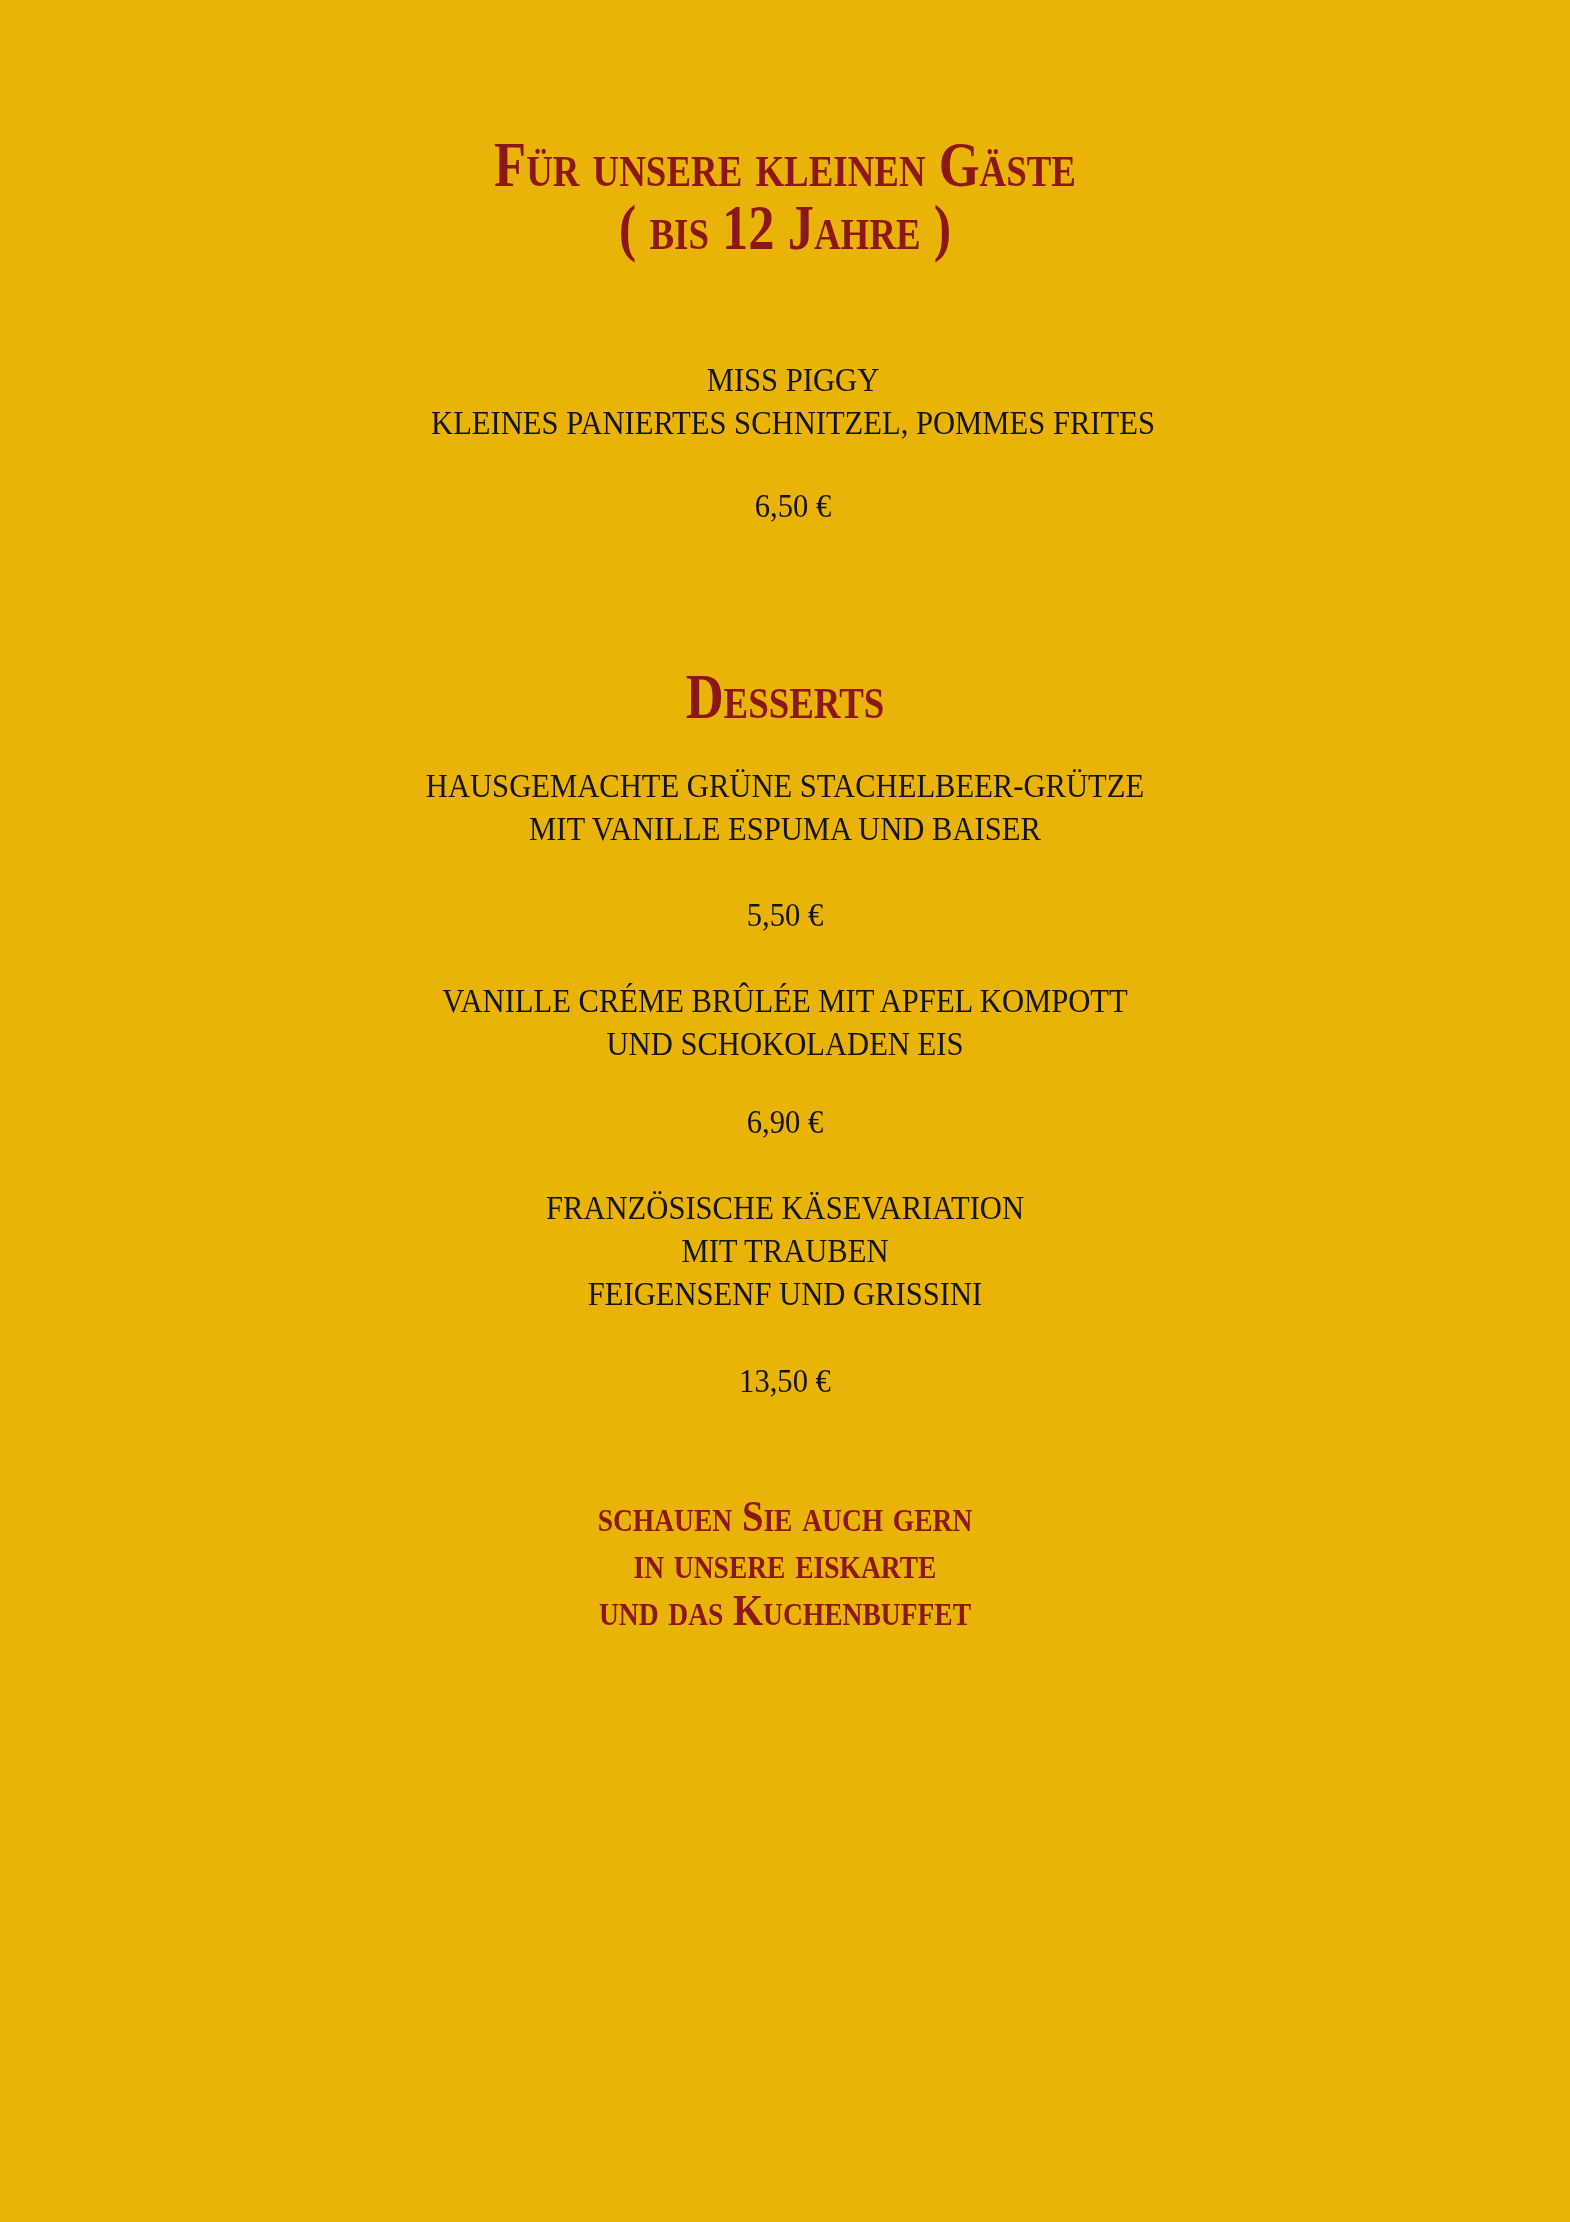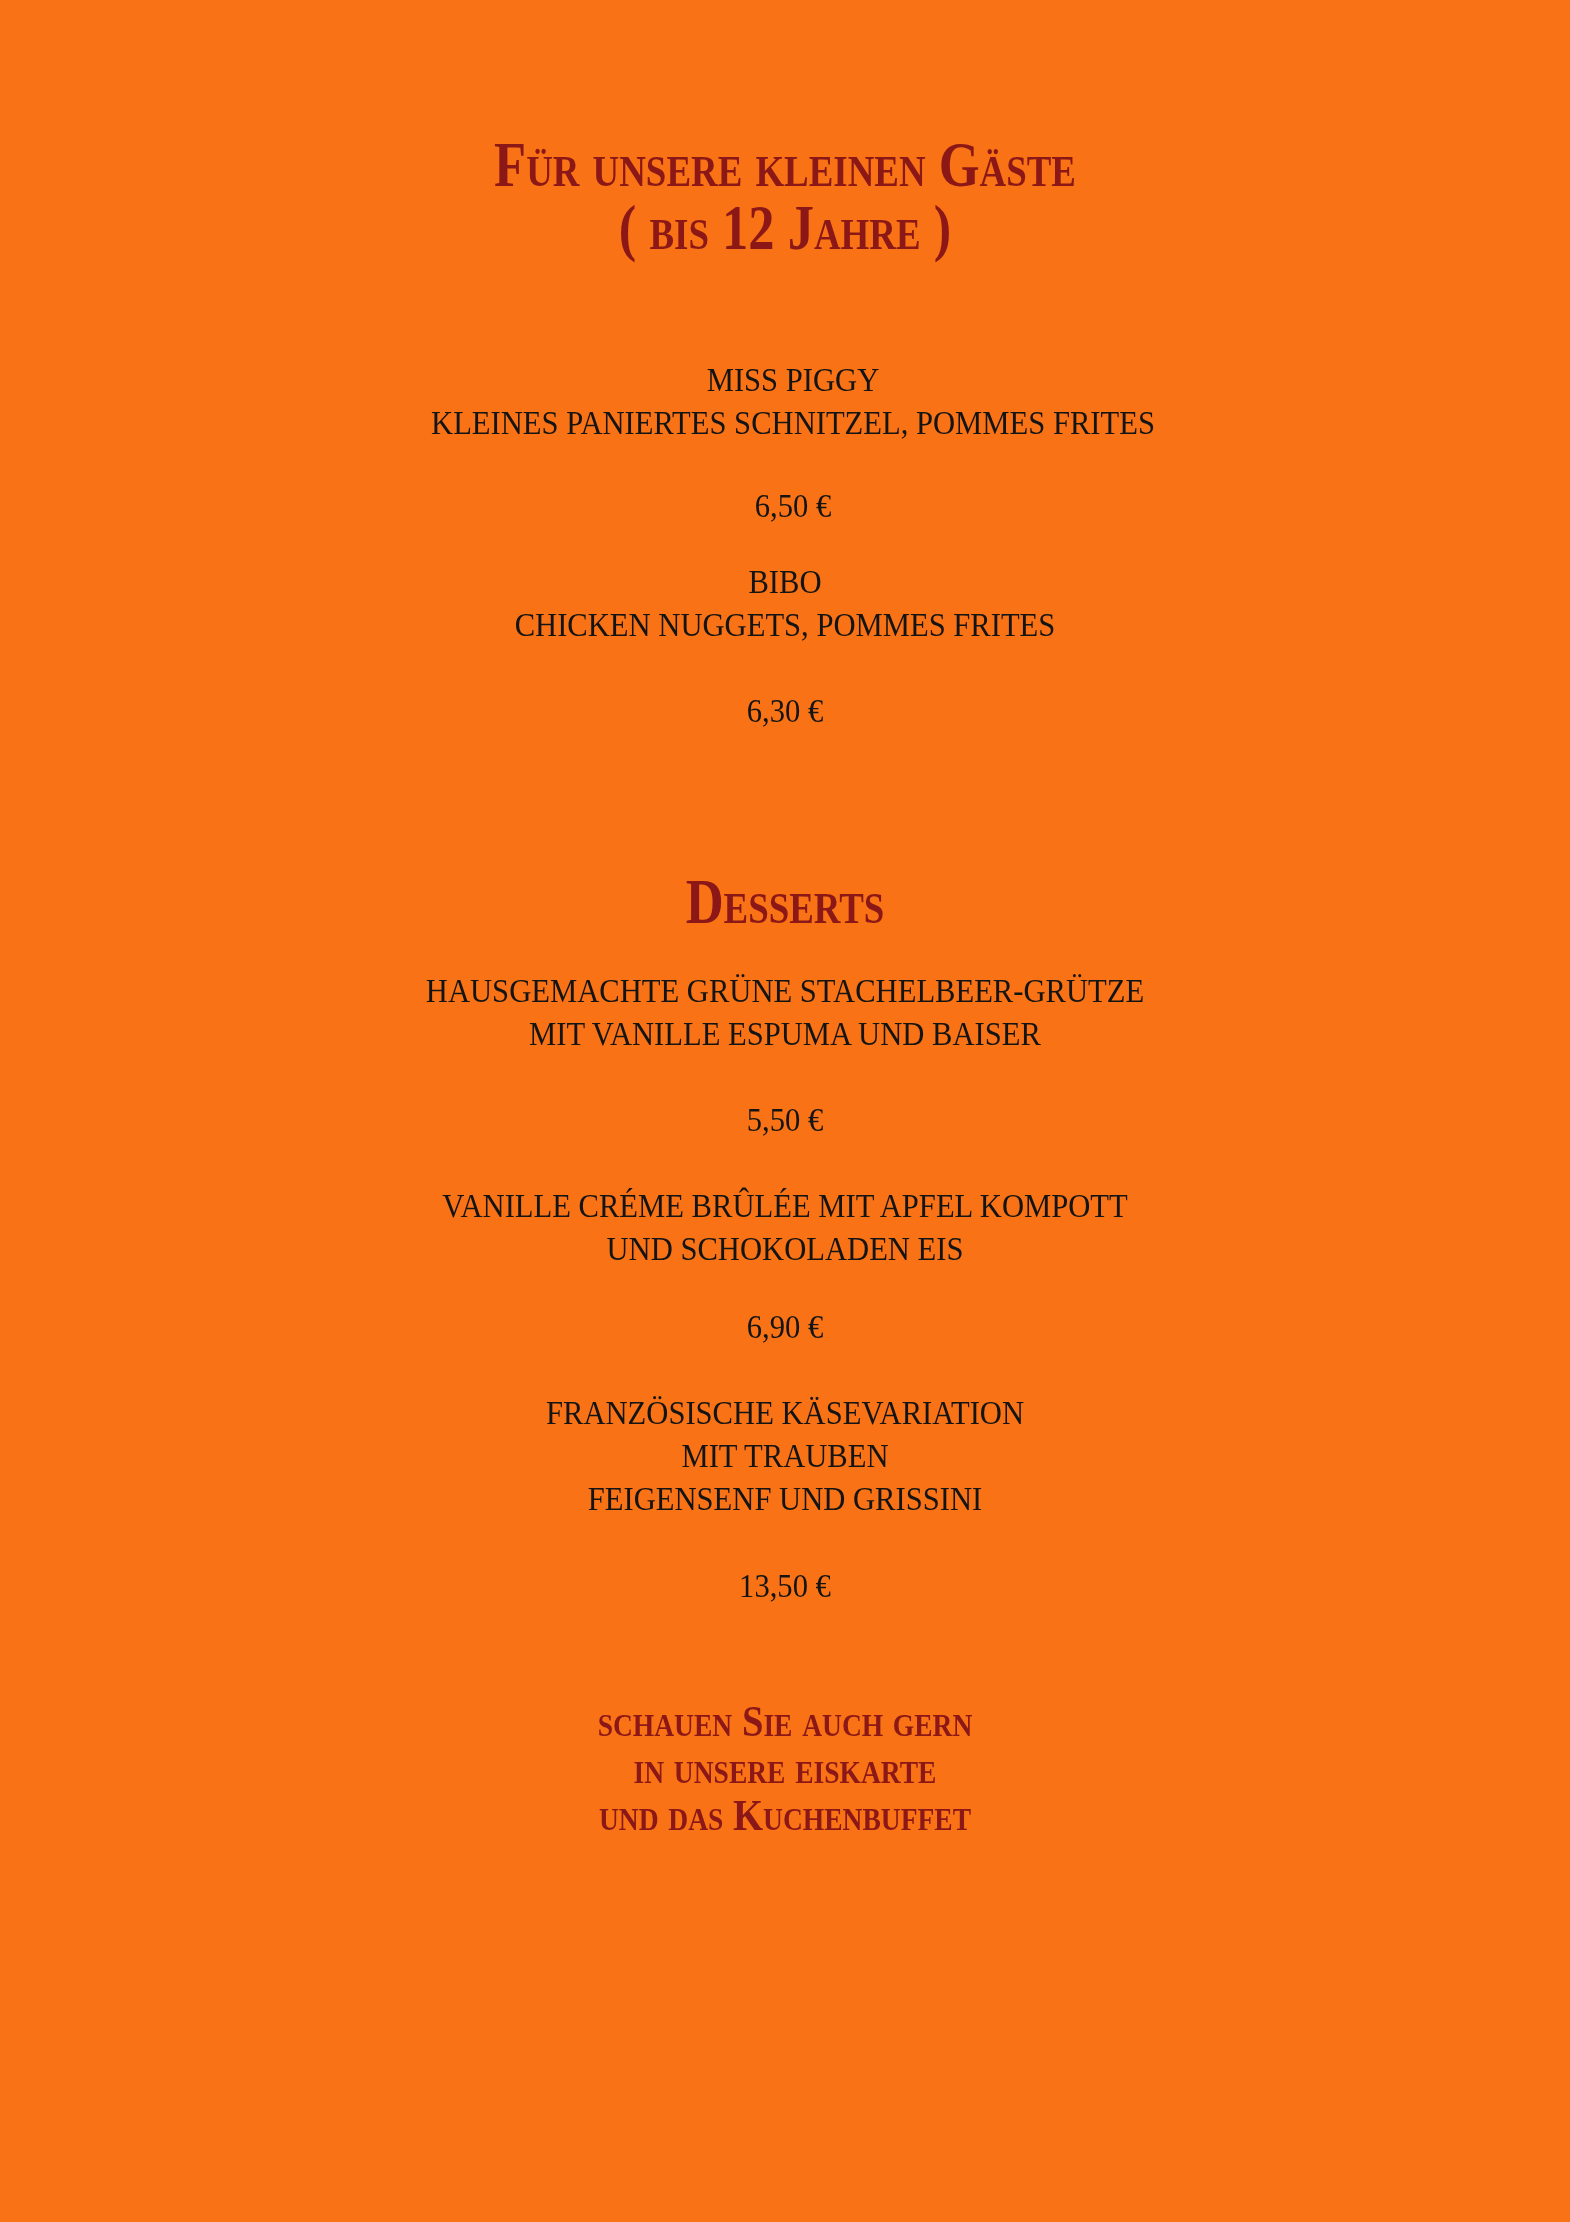--- a/index.html
+++ b/index.html
@@ -2,21 +2,21 @@
 <html style="--accent: #8B1717; --ink: #141414;"><head>
 <meta charset="utf-8">
 <style>
   :root { --accent: #8B1717; --ink: #141414; }
   * { box-sizing: border-box; margin: 0; padding: 0; }
   html, body { background: #ffffff; }
   .page {
     position: relative;
     width: 1570px;
     height: 2222px;
-    background: #f97316;
+    background: #eab308;
     font-family: "Liberation Serif", "DejaVu Serif", serif;
     overflow: hidden;
     margin: 0 auto;
   }
   .content { padding-top: 133px; }
 
   
   .title-line, .section-heading {
     font-size: 64px;
     line-height: 63px;
@@ -77,25 +77,20 @@
 
     <section>
 
       <article class="mt99">
         <div class="menu-line">MISS PIGGY</div>
         <div class="menu-line">KLEINES PANIERTES SCHNITZEL, POMMES FRITES</div>
         <div class="menu-line mt40">6,50 €</div>
       </article>
 
 
-      <article class="mt33">
-        <div class="menu-line">BIBO</div>
-        <div class="menu-line">CHICKEN NUGGETS, POMMES FRITES</div>
-        <div class="menu-line mt43">6,30 €</div>
-      </article>
 
     </section>
 
     <h2 class="section-heading mt138">Desserts</h2>
 
     <section>
 
       <article class="mt84">
         <div class="menu-line">HAUSGEMACHTE GRÜNE STACHELBEER-GRÜTZE</div>
         <div class="menu-line">MIT VANILLE ESPUMA UND BAISER</div>

